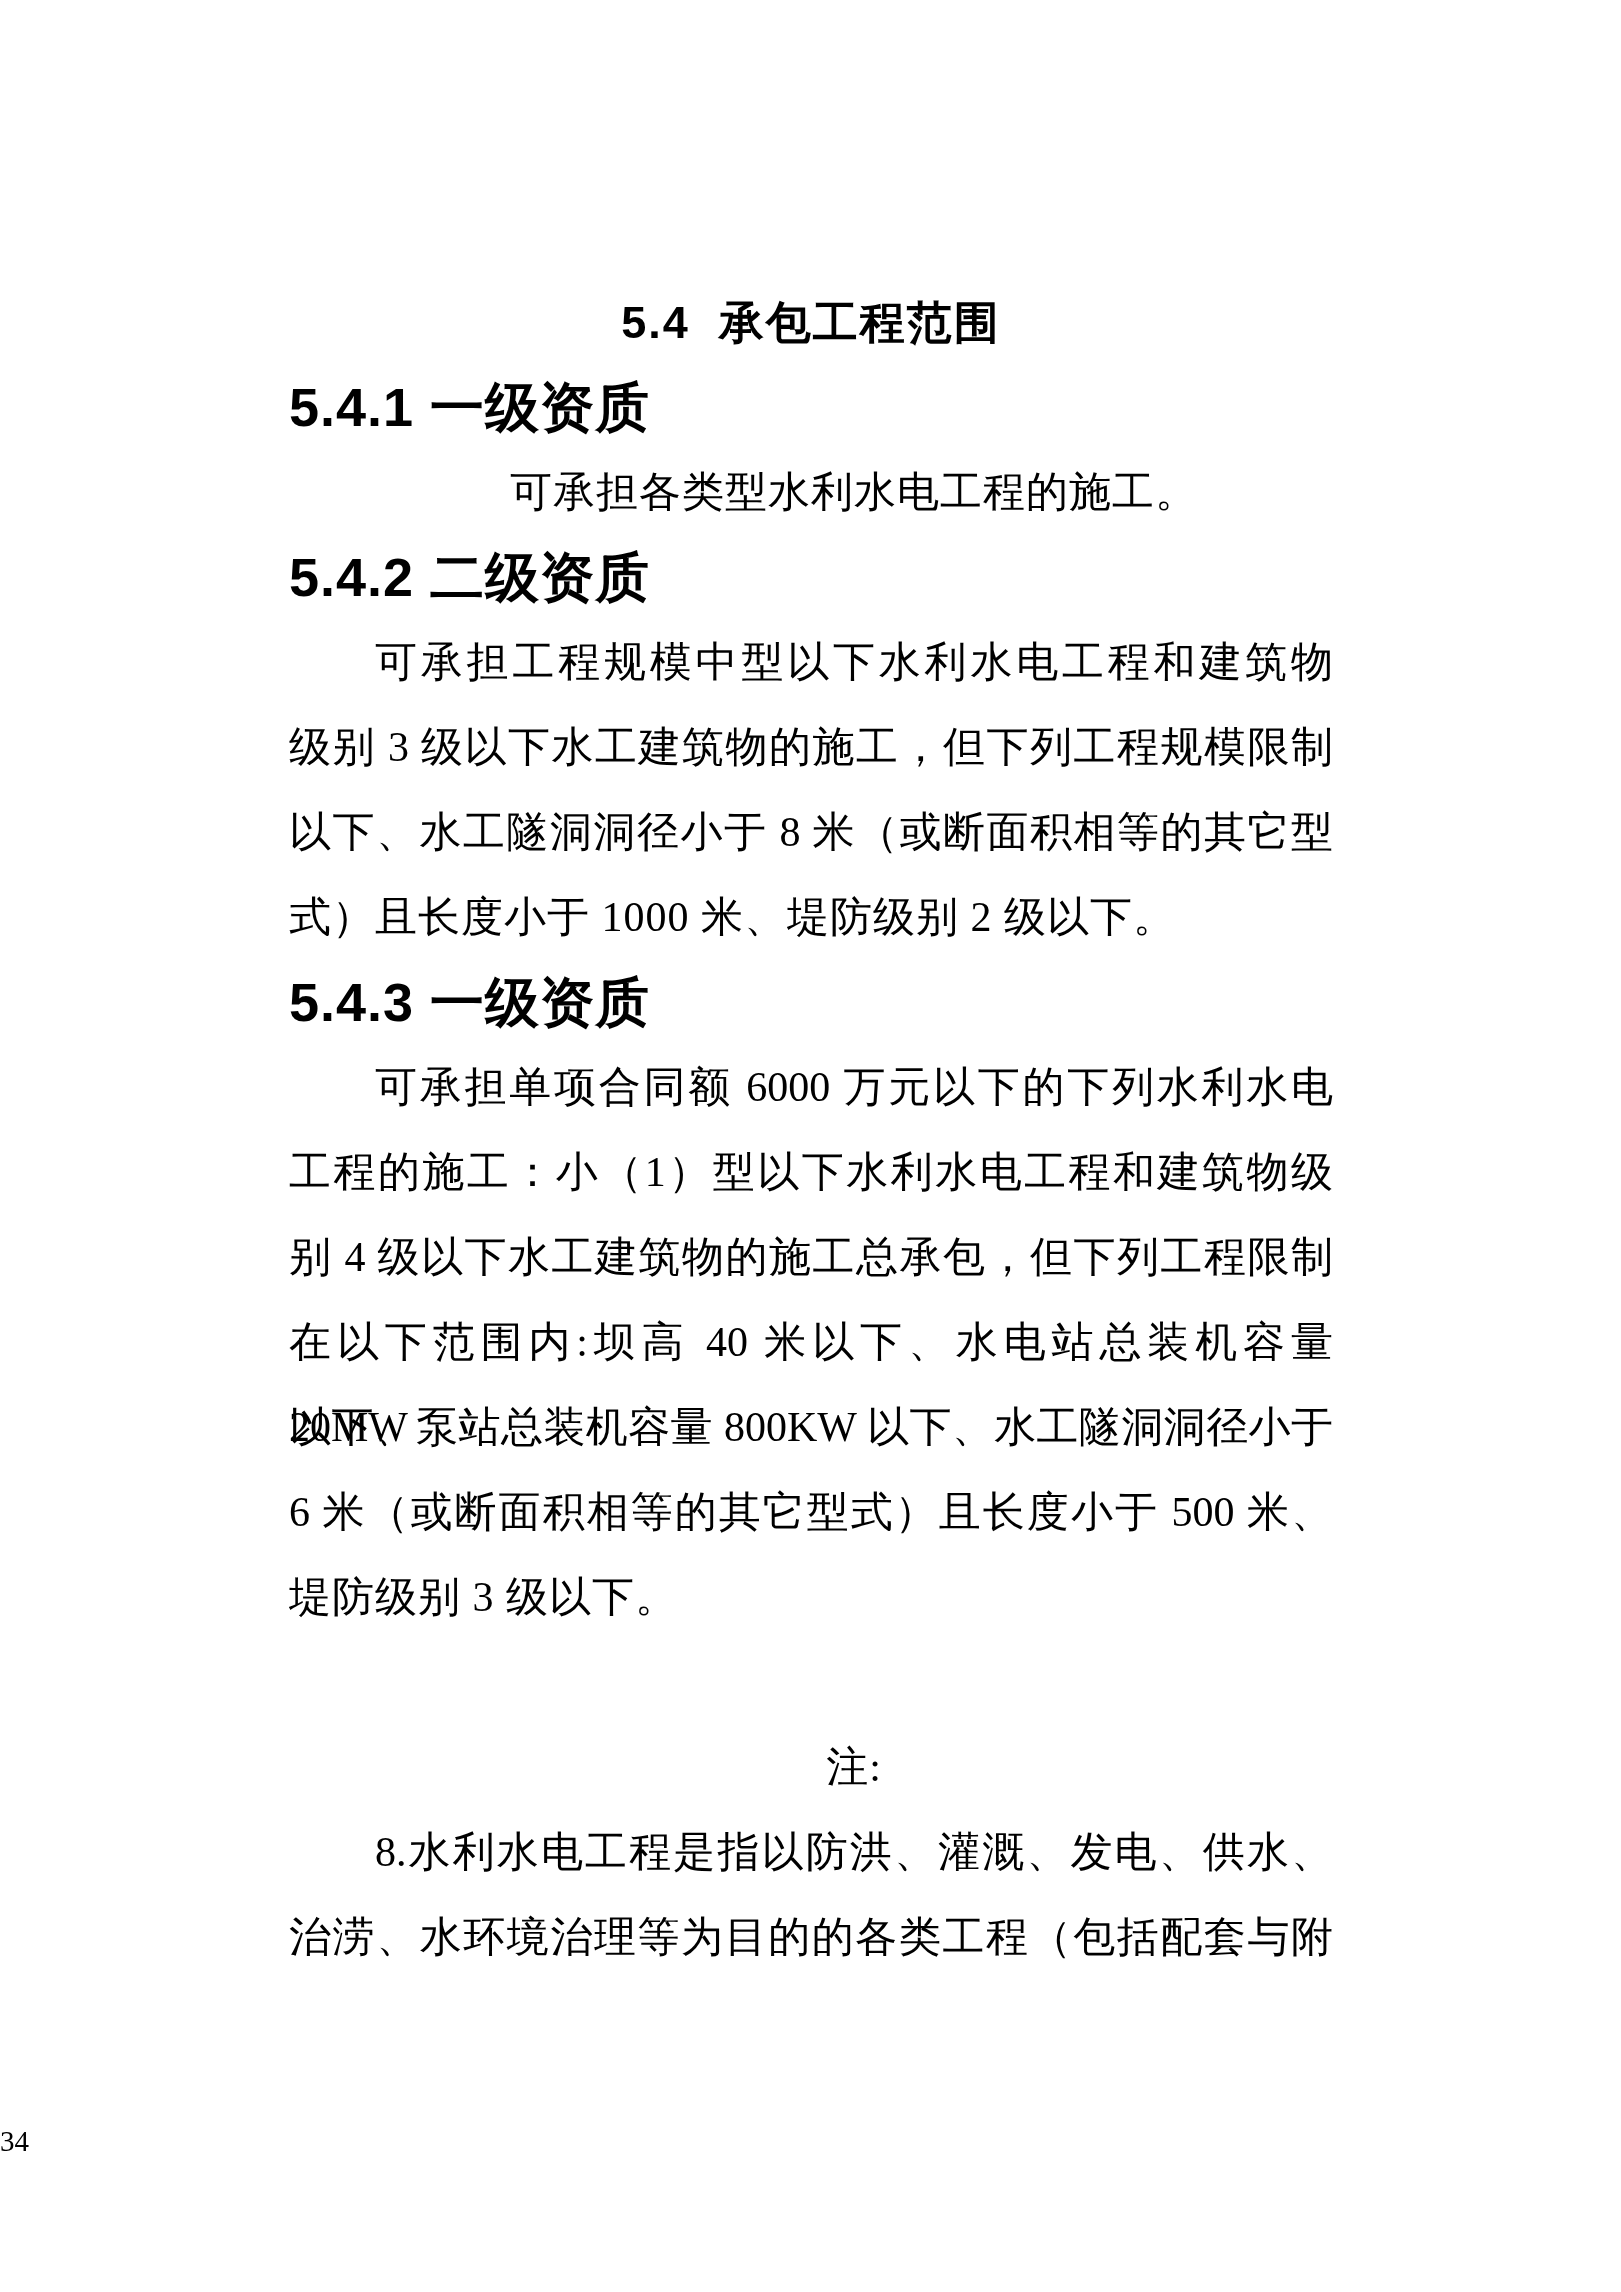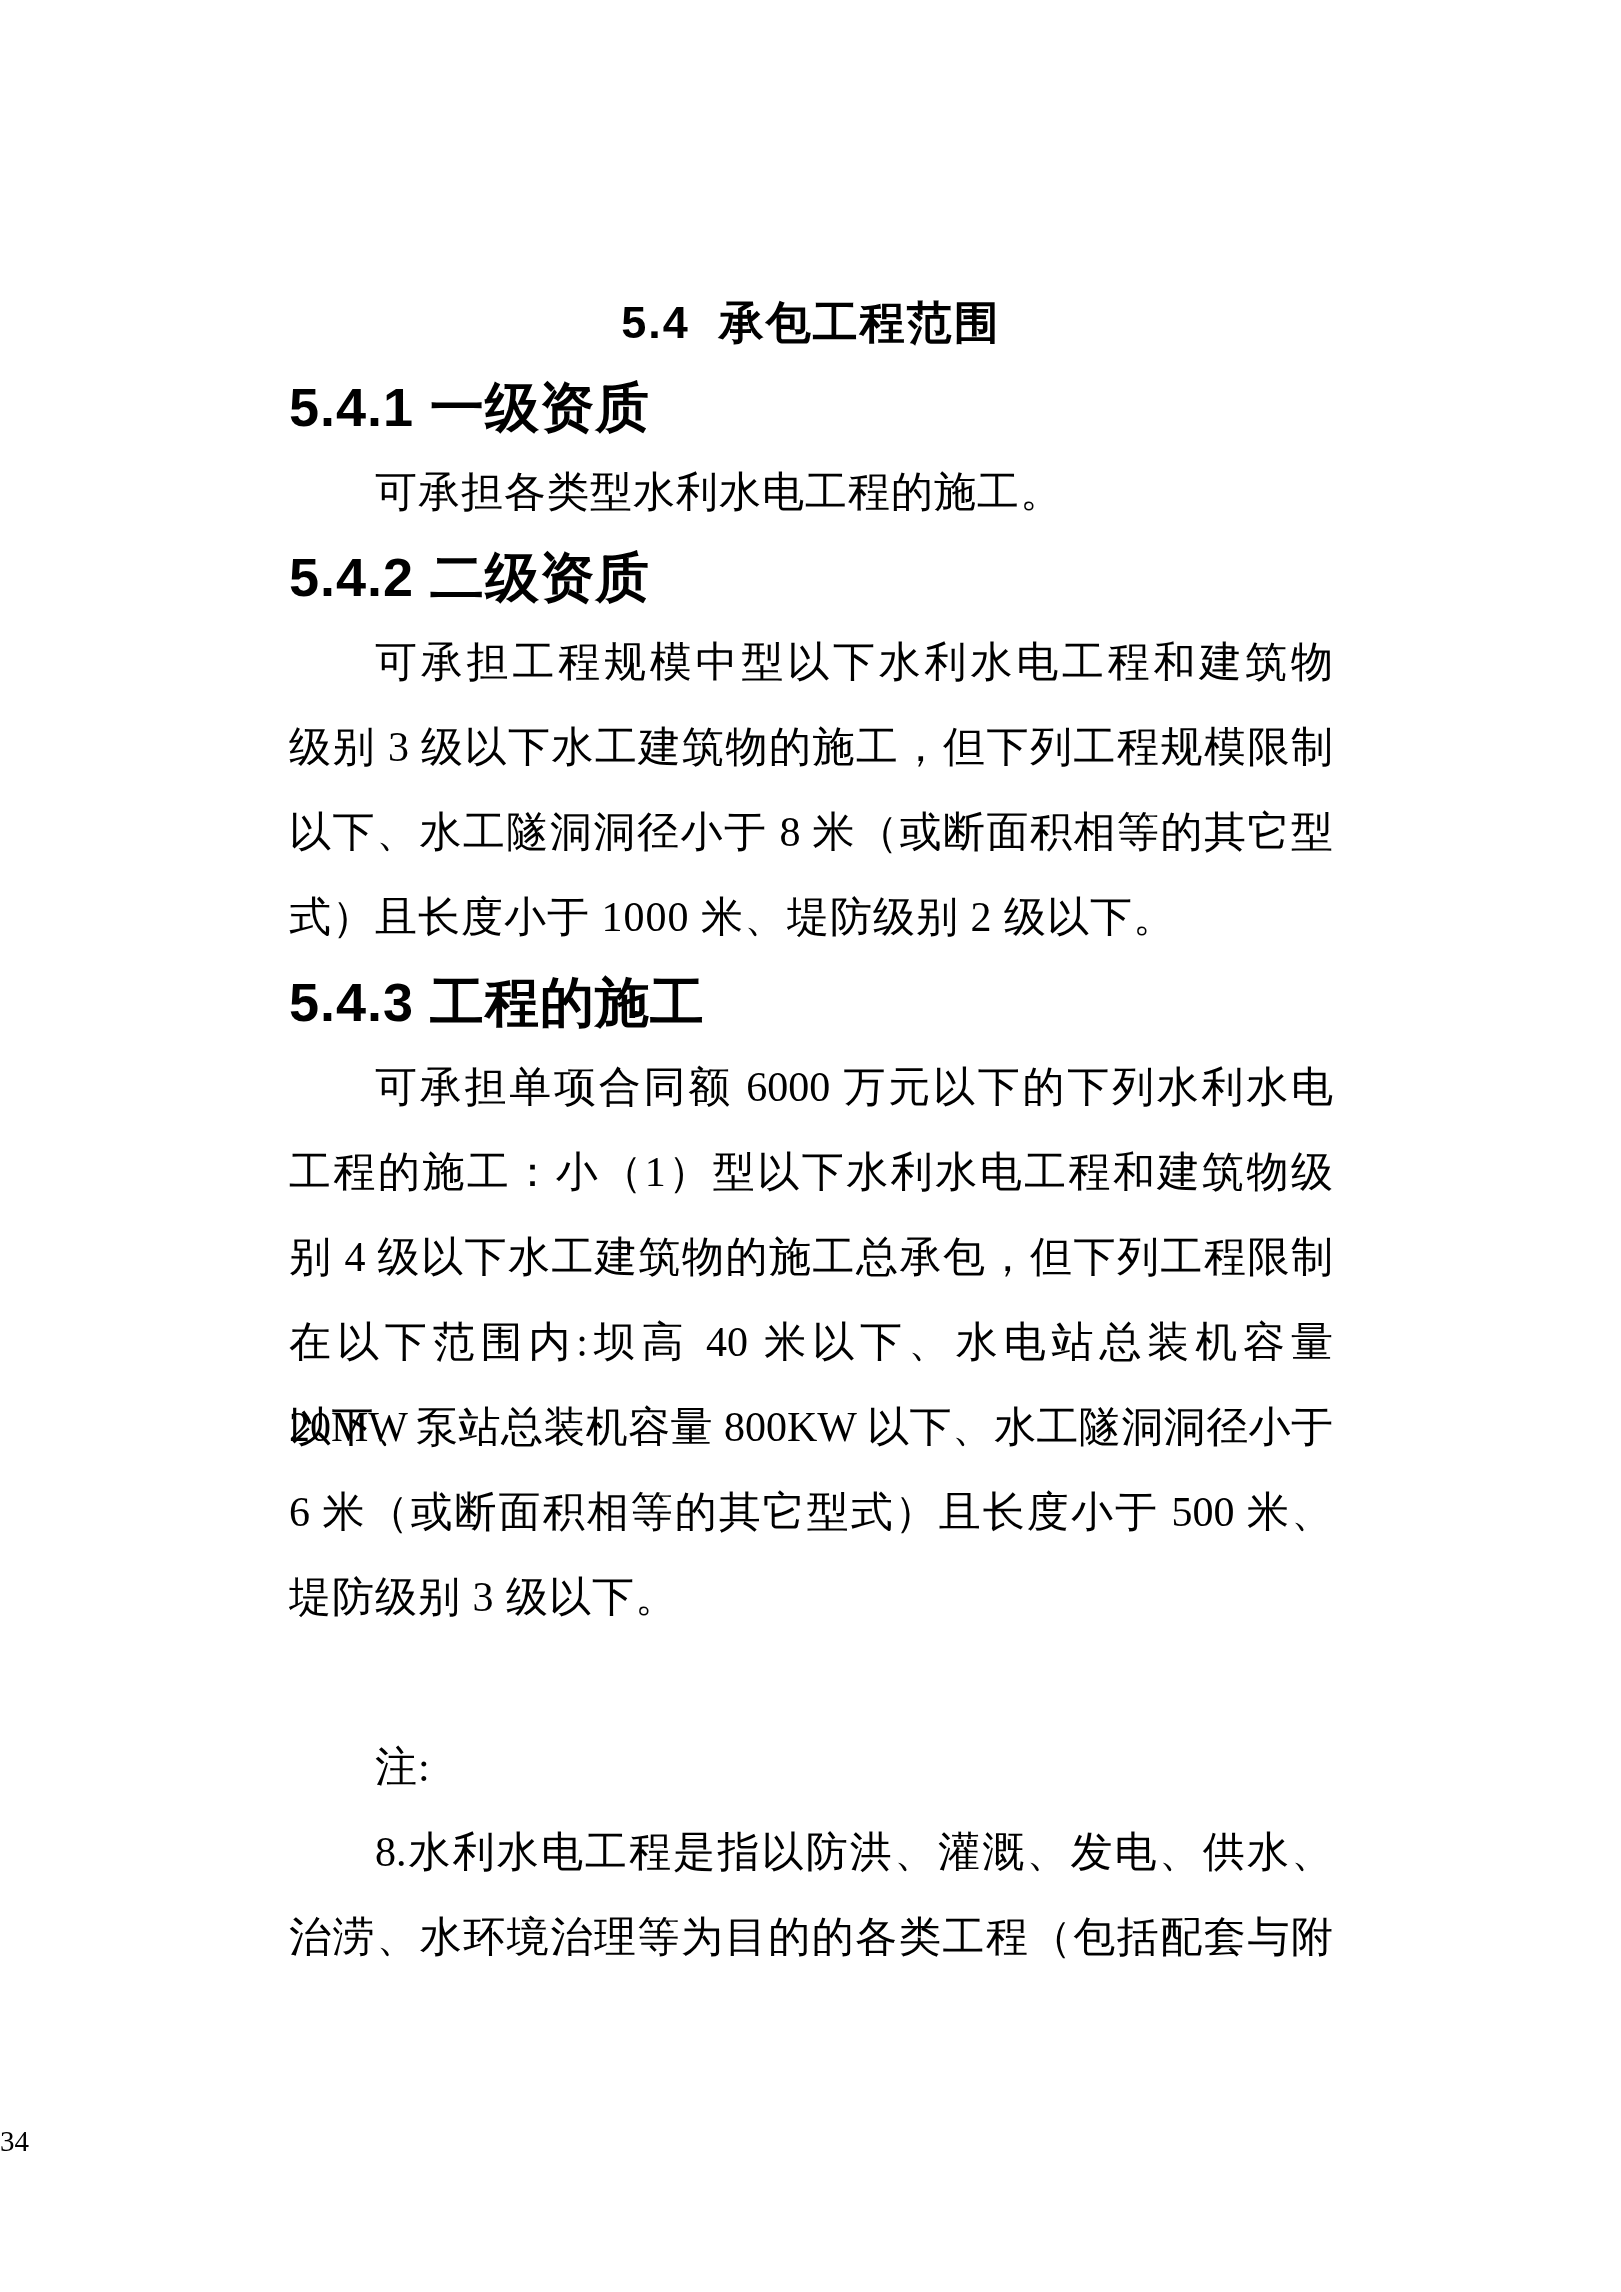--- a/index.html
+++ b/index.html
@@ -30,20 +30,21 @@
     white-space: nowrap;
   }
   .just {
     white-space: normal;
     text-align: justify;
     text-align-last: justify;
     letter-spacing: 0;
   }
   .indent {
     text-indent: 86px;
+    text-align: center;
   }
   .title-line {
     font-family: "Liberation Sans", "DejaVu Sans", sans-serif;
     font-weight: 700;
     font-size: 45px;
     text-align: center;
     letter-spacing: 2px;
   }
   .heading-line {
     font-family: "Liberation Sans", "DejaVu Sans", sans-serif;
@@ -76,21 +77,21 @@
 
     <div class="line heading-line">5.4.1 一级资质</div>
     <div class="line indent">可承担各类型水利水电工程的施工。</div>
 
     <div class="line heading-line">5.4.2 二级资质</div>
     <div class="line just indent">可承担工程规模中型以下水利水电工程和建筑物</div>
     <div class="line just">级别 3 级以下水工建筑物的施工，但下列工程规模限制</div>
     <div class="line just">以下、水工隧洞洞径小于 8 米（或断面积相等的其它型</div>
     <div class="line">式）且长度小于 1000 米、堤防级别 2 级以下。</div>
 
-    <div class="line heading-line">5.4.3 工程的施工</div>
+    <div class="line heading-line">5.4.3 一级资质</div>
     <div class="line just indent">可承担单项合同额 6000 万元以下的下列水利水电</div>
     <div class="line just">工程的施工：小（1）型以下水利水电工程和建筑物级</div>
     <div class="line just">别 4 级以下水工建筑物的施工总承包，但下列工程限制</div>
     <div class="line just">在以下范围内:坝高 40 米以下、水电站总装机容量 20MW</div>
     <div class="line just">以下、泵站总装机容量 800KW 以下、水工隧洞洞径小于</div>
     <div class="line just">6 米（或断面积相等的其它型式）且长度小于 500 米、</div>
     <div class="line">堤防级别 3 级以下。</div>
 
     <div class="line spacer-line"></div>
 

